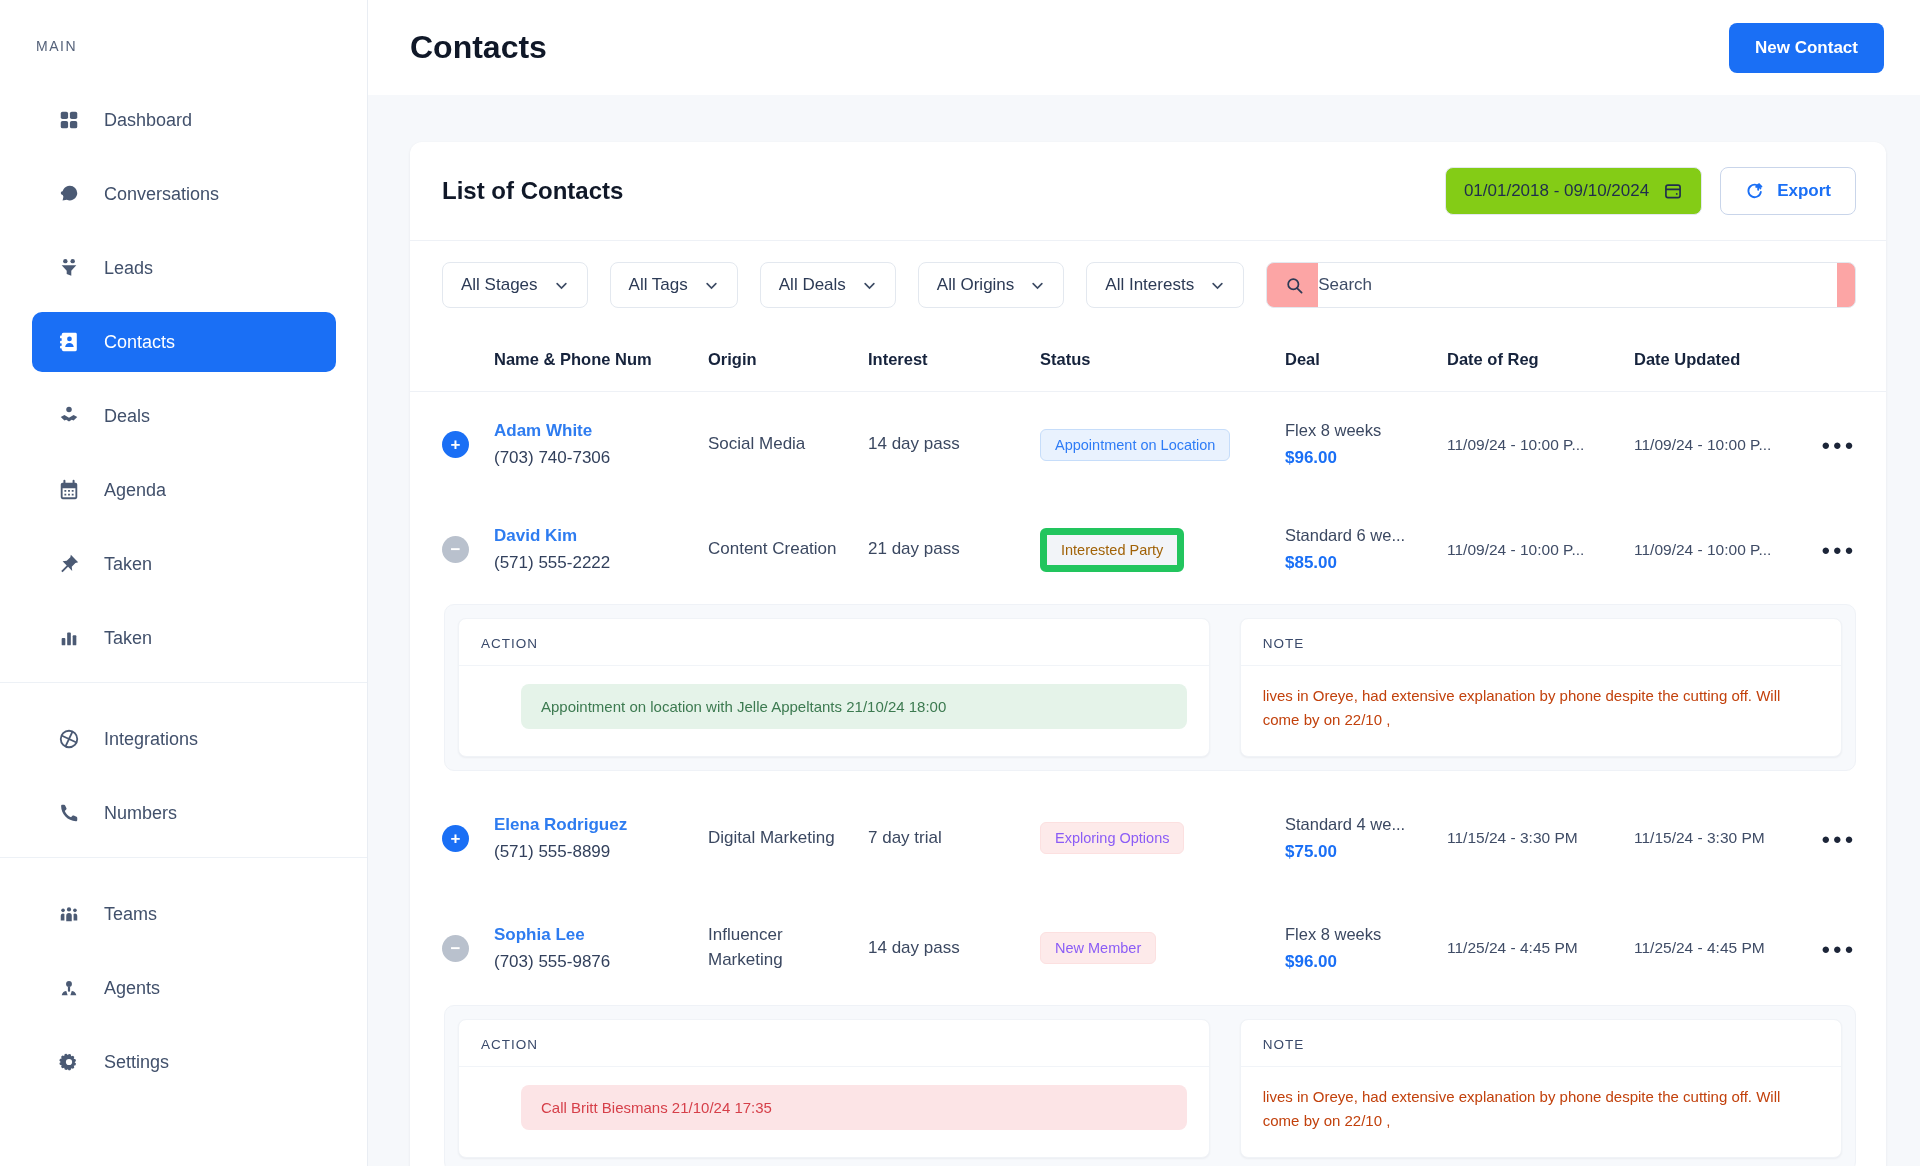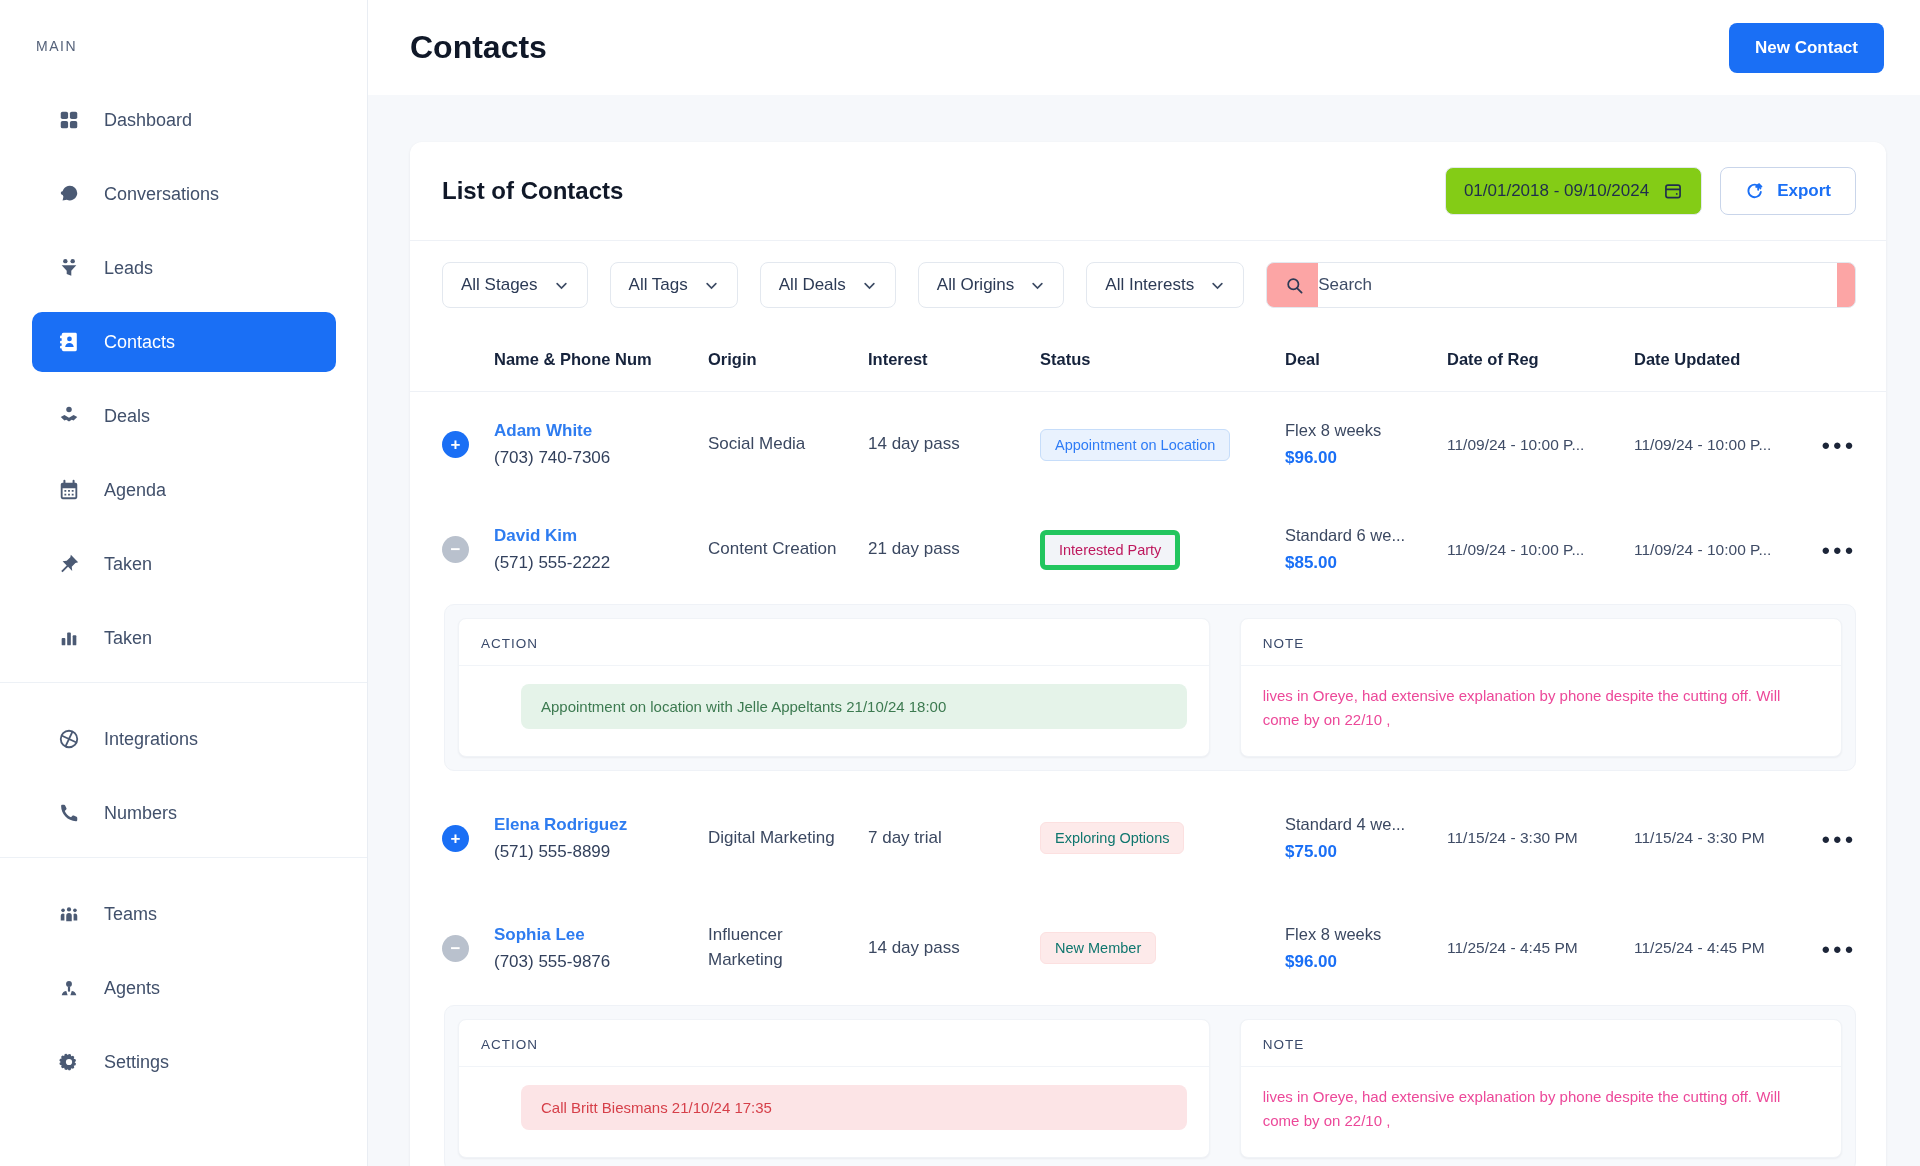--- a/index.html
+++ b/index.html
@@ -101,22 +101,22 @@
   }
   .expander.plus { background:#1a6ff5; }
   .expander.minus { background:#b9c1cd; }
   .cell-name .name { color:#2e7cf0; font-size:17px; font-weight:600; margin-bottom:7px; cursor:pointer; }
   .cell-name .phone { color:#32405c; font-size:17px; }
   .cell-plain { font-size:17px; color:#3b4861; line-height:1.45; padding-right:10px; }
   .badge {
     display:inline-block; padding:7px 14px; border-radius:6px; font-size:14.5px; font-weight:500; white-space:nowrap;
   }
   .badge.blue { background:#e9f2fe; color:#2e7cf6; border:1px solid #c6ddfa; }
-  .badge.gray { background:#f2f4f8; color:#be185d; border:5px solid #22c55e; }
-  .badge.red  { background:#fdeaea; color:#0f766e; border:1px solid #fce0e0; }
+  .badge.gray { background:#f2f4f8; color:#a16207; border:7px solid #22c55e; }
+  .badge.red  { background:#fdeaea; color:#8b5cf6; border:1px solid #fce0e0; }
   .cell-deal .plan { font-size:16.5px; color:#3b4861; margin-bottom:8px; }
   .cell-deal .price { font-size:17px; color:#1a6ff5; font-weight:700; }
   .cell-date { font-size:15.5px; color:#3f4c66; white-space:nowrap; }
   .kebab {
     border:none; background:none; cursor:pointer; color:#1c2538;
     font-size:15px; letter-spacing:2.5px; font-weight:700; text-align:right; padding-right:6px;
   }
   
   .expand-band {
     margin:2px 30px 12px 34px;
@@ -130,21 +130,21 @@
   .subpanel.action { flex:757; }
   .subpanel.note { flex:606; }
   .subpanel-header {
     padding:17px 22px 14px; font-size:13.5px; letter-spacing:1px;
     color:#3a4a6b; border-bottom:1px solid #f1f4f8; font-weight:500;
   }
   .subpanel-body { padding:18px 22px 24px; }
   .pill { border-radius:8px; padding:14px 20px; font-size:15px; font-weight:500;margin-left:40px; }
   .pill.green { background:#e5f3e9; color:#3c7a50; }
   .pill.redpill { background:#fce4e6; color:#d63f49; }
-  .note-text { font-size:15px; color:#ec4899; line-height:1.6; max-width:560px; }
+  .note-text { font-size:15px; color:#c2410c; line-height:1.6; max-width:560px; }
   svg { display:block; }
 </style>
 </head>
 <body>
 
 <aside class="sidebar">
   <div class="section-label">MAIN</div>
   <ul class="nav">
 
     <li class="nav-item">

